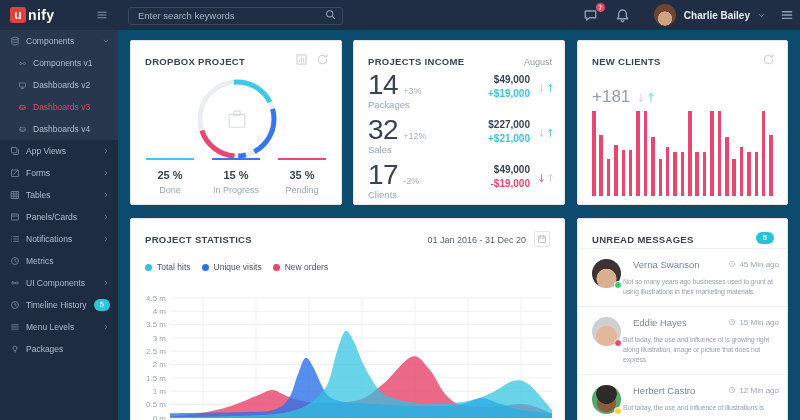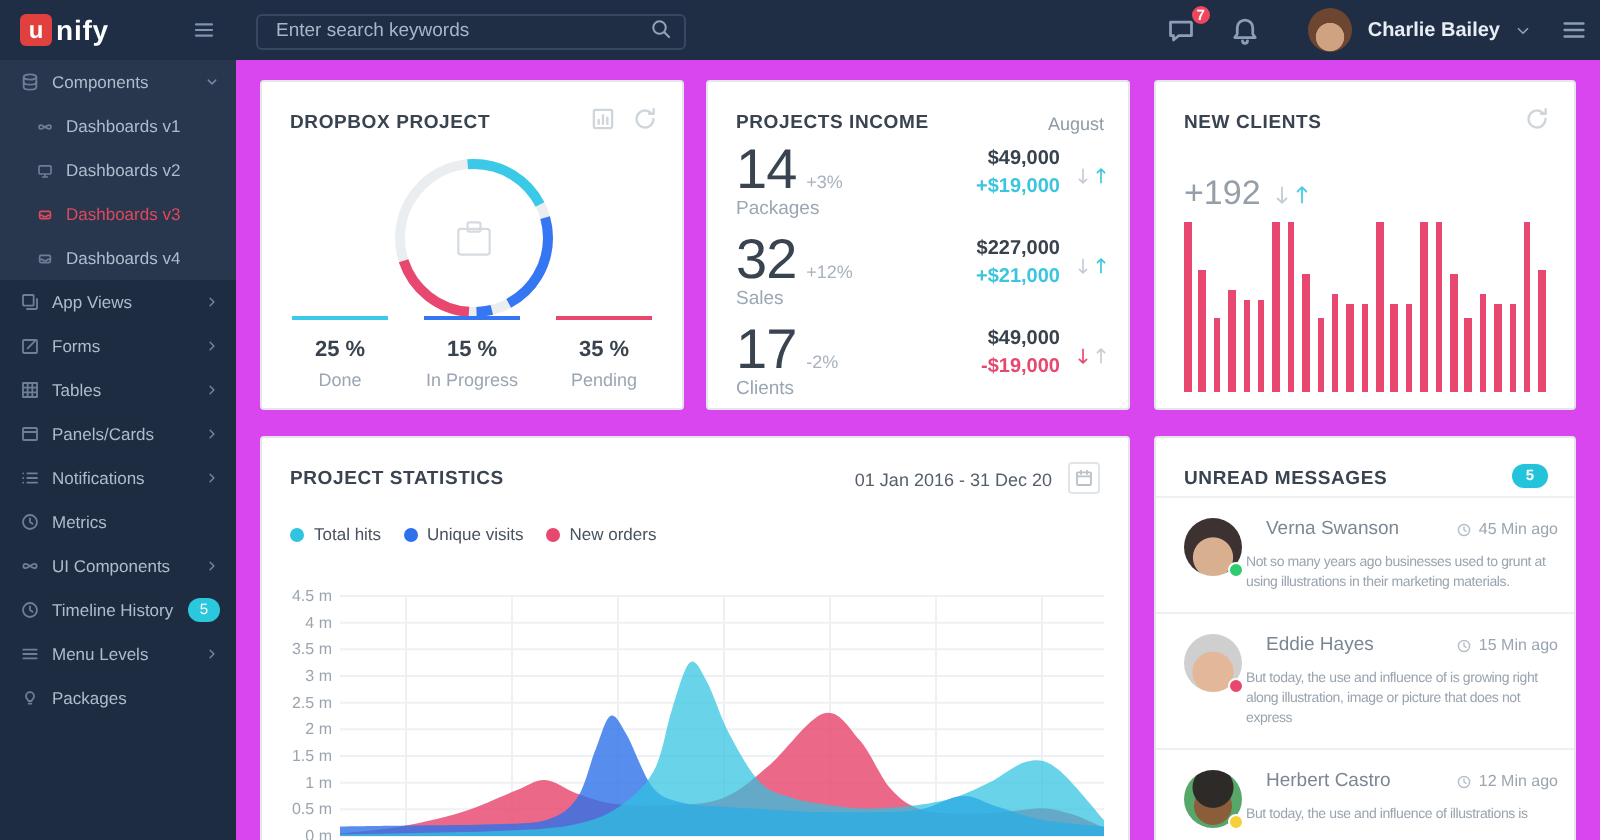--- a/index.html
+++ b/index.html
@@ -36,21 +36,21 @@
 .tb-bell { margin-right:12px; }
 .tb-badge { position:absolute; top:-6px; right:-8px; background:#ef4660; color:#fff; font-size:7.5px; height:11px; min-width:11px; border-radius:6px; display:flex; align-items:center; justify-content:center; padding:0 2px; border:1.5px solid #1f2e45; font-weight:bold; }
 .tb-avatar { width:22px; height:22px; border-radius:50%; margin:0 8px 0 12px; flex:none;
   background:#6c4630;
   background-image:radial-gradient(circle at 50% 66%, #cfa382 0 38%, rgba(0,0,0,0) 40%); }
 .tb-user { color:#e8edf3; font-size:10px; font-weight:bold; }
 .tb-chev { margin:0 14px 0 7px; color:#8d9fb5; width:9px; height:9px; }
 .tb-menu { color:#8d9fb5; width:14px; height:14px; margin-right:6px; }
 
 
-.main { position:absolute; left:118px; top:30px; right:0; bottom:0; background:#d946ef; }
+.main { position:absolute; left:118px; top:30px; right:0; bottom:0; background:#0c4a6e; }
 .card { position:absolute; background:#fff; border:1px solid #e3e7ea; border-radius:2px; }
 #card-dropbox { left:12px; top:10px; width:212px; height:165px; }
 #card-income  { left:235px; top:10px; width:212px; height:165px; }
 #card-clients { left:459px; top:10px; width:211px; height:165px; }
 #card-stats   { left:12px; top:188px; width:435px; height:245px; }
 #card-messages{ left:459px; top:188px; width:211px; height:245px; }
 .card-title { position:absolute; left:14px; top:15px; font-size:9.5px; font-weight:bold; color:#3a4450; letter-spacing:.3px; }
 .card-actions { position:absolute; right:12px; top:12px; display:flex; gap:8px; color:#cfd6db; }
 .card-actions .icon { width:13px; height:13px; }
 
@@ -96,21 +96,21 @@
 .msg-badge { position:absolute; right:13px; top:13px; background:#23c3da; color:#fff; font-size:7.5px; border-radius:8px; padding:2px 7px; line-height:1; font-weight:bold; }
 .msg { position:relative; padding:8px 8px 9px 14px; border-top:1px solid #eef1f3; }
 .msg:first-child { border-top:none; }
 .msg-avatar { position:absolute; left:14px; top:10px; width:29px; height:29px; border-radius:50%; }
 .msg-status { position:absolute; right:-1px; bottom:-1px; width:8px; height:8px; border-radius:50%; border:1.5px solid #fff; }
 .av0 { background:#3c3231; background-image:radial-gradient(circle at 50% 68%, #d9b08f 0 40%, rgba(0,0,0,0) 42%); }
 .av1 { background:#cfcfcf; background-image:radial-gradient(circle at 50% 66%, #e3b79a 0 42%, rgba(0,0,0,0) 44%); }
 .av2 { background:#57a66a; background-image:radial-gradient(circle at 50% 30%, #2e2a28 0 40%, rgba(0,0,0,0) 42%), radial-gradient(circle at 50% 62%, #8a5d3b 0 40%, rgba(0,0,0,0) 42%); }
 .msg-head { margin-left:41px; display:flex; align-items:center; margin-top:2px; }
 .msg-name { font-size:9.5px; color:#7b8794; }
-.msg-time { margin-left:auto; font-size:8px; color:#9aa5b1; display:flex; align-items:center; gap:3px; }
+.msg-time { margin-left:auto; font-size:8px; color:#9aa5b1; display:flex; gap:3px; }
 .msg-time .icon { width:8px; height:8px; color:#b6bfc8; }
 .msg-body { margin-left:31px; margin-top:7px; margin-right:-2px; font-size:7px; letter-spacing:-.2px; color:#99a4af; line-height:10px; }
 </style>
 </head>
 <body>
 
 <div class="sidebar">
   <div class="logo-row">
     <span class="logo-mark">u</span>
     <span class="logo-rest">nify</span>
@@ -135,21 +135,21 @@
             <path d="M3.2 4.6 6 7.4l2.8-2.8"></path>
           </svg>
         </span>
       </div>
       <div class="menu-item sub in-group">
         <span class="icon mi-icon">
           <svg viewBox="0 0 12 12">
             <path d="M3.3 4.7c-1.7 0-1.7 2.6 0 2.6 1.6 0 3.8-2.6 5.4-2.6 1.7 0 1.7 2.6 0 2.6-1.6 0-3.8-2.6-5.4-2.6z"></path>
           </svg>
         </span>
-        <span class="mi-label">Dashboards v1</span>
+        <span class="mi-label">Components v1</span>
       </div>
       <div class="menu-item sub in-group">
         <span class="icon mi-icon">
           <svg viewBox="0 0 12 12">
             <rect x="2" y="2.6" width="8" height="5.4" rx="0.6"></rect>
             <path d="M4.4 10h3.2M6 8.4V10"></path>
           </svg>
         </span>
         <span class="mi-label">Dashboards v2</span>
       </div>
@@ -455,21 +455,21 @@
     <div class="card-title">NEW CLIENTS</div>
     <div class="card-actions">
       <span class="icon">
           <svg viewBox="0 0 12 12">
             <path d="M9.9 6a3.9 3.9 0 1 1-1.2-2.8"></path>
             <path d="M10 1.5v2.1H7.9"></path>
           </svg>
         </span>
     </div>
     <div class="nc-plus">
-      <span>+192</span>
+      <span>+181</span>
       <span class="icon" style="color:#c3ccd4;margin-left:6px">
           <svg viewBox="0 0 12 15">
             <path d="M6 3v9M3.4 9.6 6 12.2 8.6 9.6"></path>
           </svg>
         </span>
       <span class="icon" style="color:#48cde4">
           <svg viewBox="0 0 12 15">
             <path d="M6 12V3M3.4 5.4 6 2.8 8.6 5.4"></path>
           </svg>
         </span>

